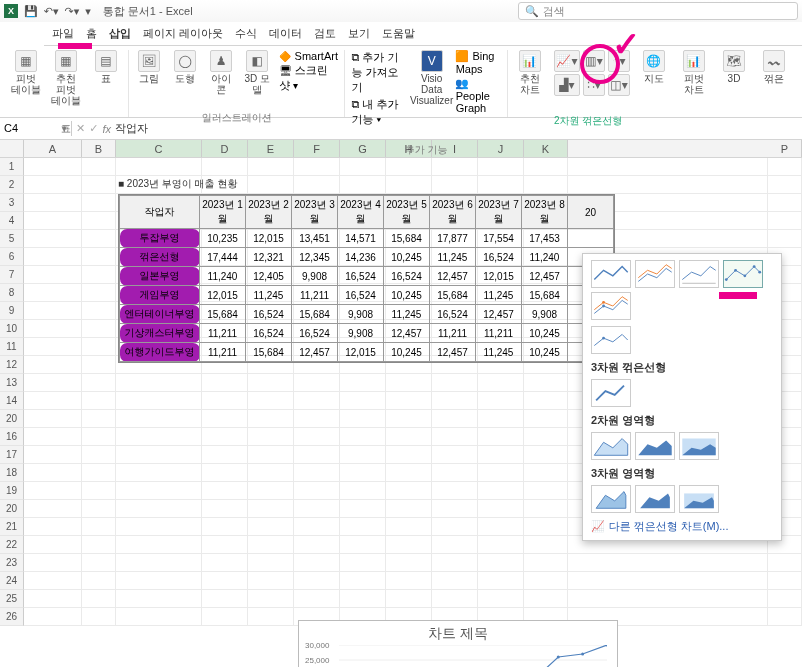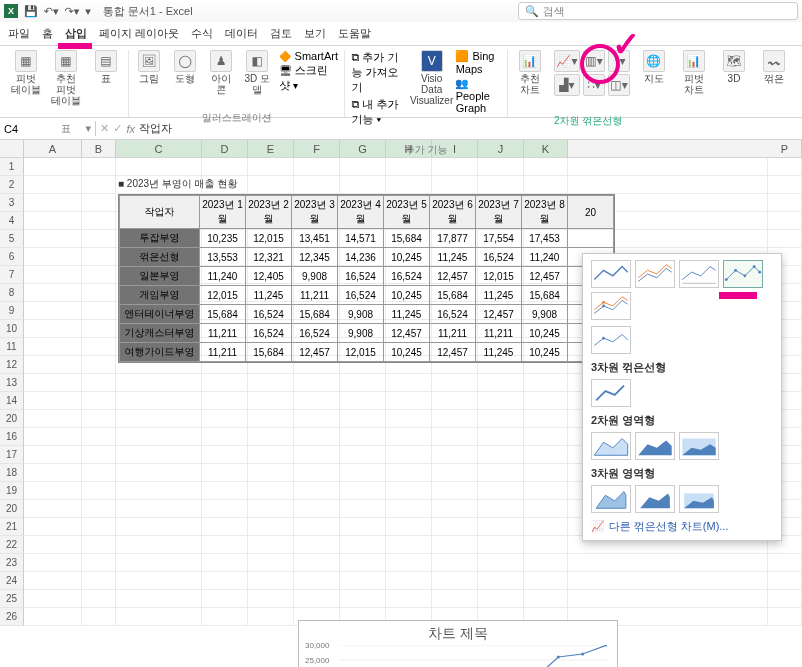--- a/index.html
+++ b/index.html
@@ -28,21 +28,21 @@
   .ico { width:22px; height:22px; background:#f2f2f2; border:1px solid #cfcfcf; border-radius:2px; display:flex; justify-content:center; align-items:center; font-size:12px; color:#666;}
   .big-ico .lbl { font-size:10px; color:#444; text-align:center; line-height:11px; }
   .rgroup .grp-lbl { font-size:10px; color:#777; margin-top:16px;}
 
   
   .chart-drop-hl { position:absolute; left:580px; top:-2px; width:40px; height:40px; border:4px solid #ec008c; border-radius:50%; pointer-events:none; }
   .arrow-mark { position:absolute; left:612px; top:-22px; color:#ec008c; font-size:34px; font-weight:bold; pointer-events:none;}
 
   
   .refrow { height:22px; border-bottom:1px solid #d4d4d4; display:flex; align-items:center; }
-  .namebox { width:96px; border-right:1px solid #ccc; padding:1px 4px; display:flex; align-items:center; justify-content:space-between;}
+  .namebox { width:72px; border-right:1px solid #ccc; padding:1px 4px; display:flex; align-items:flex-start; justify-content:space-between;}
   .namebox .dd { color:#888; }
   .fxarea { display:flex; align-items:center; gap:4px; padding:0 4px;}
   .fxarea .fxlabel { color:#888; font-style:italic; }
   .fxarea .fxtext { color:#333; }
 
   
   .colhdr { display:flex; height:18px; border-bottom:1px solid #d4d4d4; }
   .corner { width:24px; border-right:1px solid #ccc; background:#f3f3f3;}
   .ch { border-right:1px solid #ccc; background:#f3f3f3; display:flex; align-items:center; justify-content:center; color:#555; }
   .ch.sel { background:#d6e9d8; }
@@ -53,21 +53,21 @@
   .row { display:flex; height:18px; }
   .row .rh { width:24px; border-right:1px solid #ccc; border-bottom:1px solid #e5e5e5; background:#f3f3f3; display:flex; align-items:center; justify-content:center; color:#555; font-size:10px;}
   .row .cell { border-right:1px solid #eaeaea; border-bottom:1px solid #eaeaea; }
 
   
   .datatable { position:absolute; left:118px; top:36px; border:1px solid #888;}
   .dt-title { position:absolute; left:118px; top:19px; font-size:10px; color:#333;}
   .datatable table { border-collapse:collapse; }
   .datatable th, .datatable td { border:1px solid #999; padding:2px 2px; font-size:10px; text-align:center; }
   .datatable th { background:#f0f0f0; font-weight:normal; }
-  .datatable td.rowlbl { background:#737373; width:80px;}
+  .datatable td.rowlbl { background:#a21caf; width:80px;border-radius:7px;}
   .datatable td { width:46px; }
   .datatable th.job { width:80px; }
 
   
   .chartpanel { position:absolute; left:582px; top:95px; width:200px; background:#fff; border:1px solid #c9c9c9; box-shadow:0 3px 8px rgba(0,0,0,.25); padding:6px 8px; z-index:20;}
   .chartpanel .sect-lbl { font-size:11px; color:#333; margin:4px 0 4px 0; font-weight:bold;}
   .thumb-row { display:flex; gap:4px; margin-bottom:6px; flex-wrap:wrap;}
   .thumb { width:40px; height:28px; border:1px solid #ccc; background:#fff; position:relative; }
   .thumb svg { width:100%; height:100%; }
   .thumb.sel { border:1px solid #7aa; background:#f3faf4;}
@@ -92,21 +92,21 @@
     <span>↷▾</span>
     <span>▾</span>
   </div>
   <span class="title-text">통합 문서1 - Excel</span>
   <div class="searchbox">
     <span class="micon">🔍</span>
     <span>검색</span>
   </div>
 </div>
 
-<div class="menutabs" style="position:relative;">
+<div class="menutabs" style="position:relative;margin-left:44px;">
   <span>파일</span>
   <span>홈</span>
   <span class="active">삽입</span>
   <span>페이지 레이아웃</span>
   <span>수식</span>
   <span>데이터</span>
   <span>검토</span>
   <span>보기</span>
   <span>도움말</span>
 </div>
@@ -696,21 +696,21 @@
             <td>13,451</td>
             <td>14,571</td>
             <td>15,684</td>
             <td>17,877</td>
             <td>17,554</td>
             <td>17,453</td>
             <td></td>
           </tr>
           <tr>
             <td class="rowlbl">꺾은선형</td>
-            <td>13,553</td>
+            <td>17,444</td>
             <td>12,321</td>
             <td>12,345</td>
             <td>14,236</td>
             <td>10,245</td>
             <td>11,245</td>
             <td>16,524</td>
             <td>11,240</td>
             <td></td>
           </tr>
           <tr>

